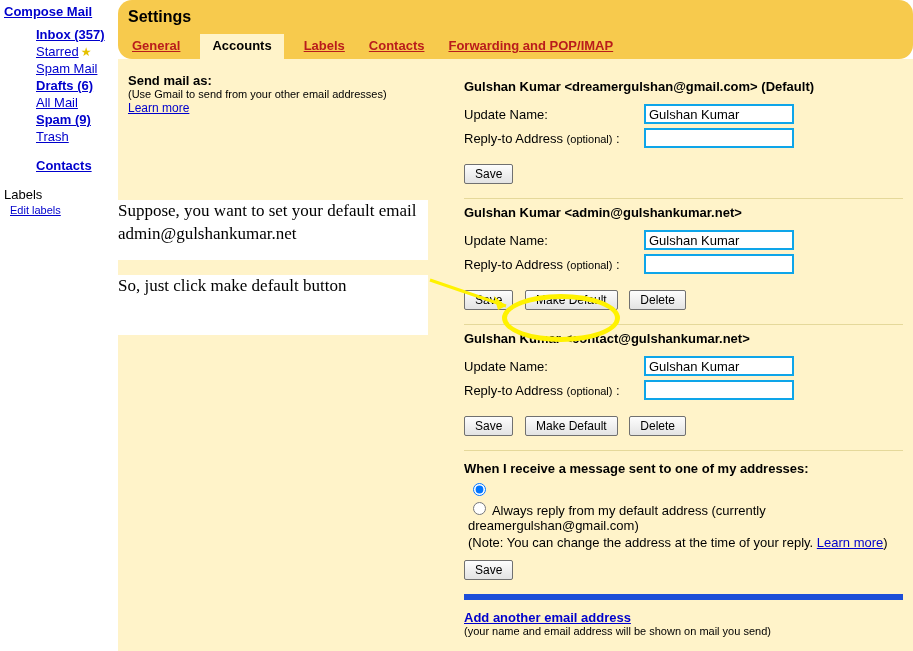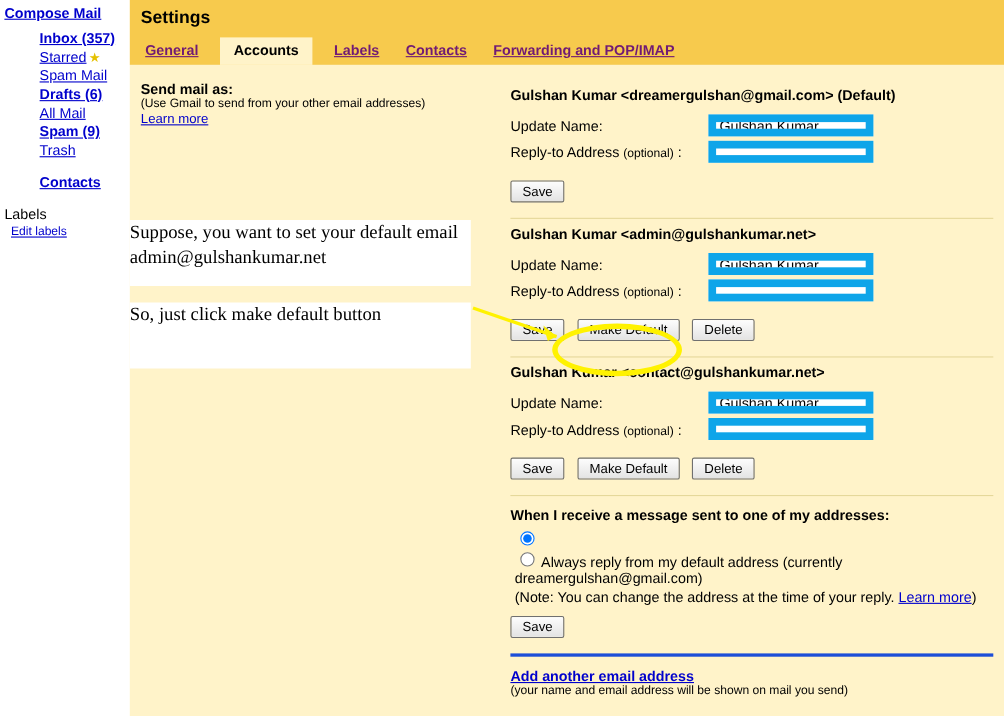--- a/index.html
+++ b/index.html
@@ -54,35 +54,36 @@
     margin-left: 6px;
   }
   
   .main {
     flex: 1;
     position: relative;
   }
   .settings-header {
     background: #f7ca4d;
     padding: 4px 21px 0 10px;
+    border-radius: 14px;
   }
   .settings-title {
     font-size: 16px;
     font-weight: bold;
     padding: 4px 0 8px 0;
   }
   .tabs {
     display: flex;
     align-items: flex-end;
     gap: 16px;
     padding-bottom: 0;
     font-size: 13px;
   }
   .tab {
-    color: #701a75;
+    color: #b91c1c;
     text-decoration: underline;
     font-weight: bold;
     padding: 4px 4px 6px 4px;
     cursor: pointer;
   }
   .tab.active {
     background: #fff3c9;
     text-decoration: none;
     color: #000;
     padding: 4px 12px 6px 12px;
@@ -129,39 +130,39 @@
     margin-bottom: 4px;
     font-size: 13px;
   }
   .form-row .lbl {
     width: 180px;
   }
   .form-row .optional { font-size: 11px; }
   .form-row input[type="text"] {
     width: 150px;
     height: 20px;
-    border: 7px solid #0ea5e9;
+    border: 2px solid #0ea5e9;
     padding: 1px 3px;
     font-size: 13px;
     background:#fff;
   }
   .btn {
     font-size: 12px;
     padding: 2px 10px;
     border: 1px solid #707070;
     background: linear-gradient(#fdfdfd,#e3e3e3);
     border-radius: 2px;
     cursor: pointer;
     margin-right: 8px;
     margin-top: 10px;
   }
   .btn-row { margin-top: 6px; }
   .reply-section {
     padding: 10px 0 14px 0;
-    border-bottom: 3px solid #1d4ed8;
+    border-bottom: 6px solid #1d4ed8;
     font-size: 13px;
   }
   .reply-section .head { font-weight: bold; margin-bottom:4px;}
   .reply-section label { display:block; margin-left:4px; }
   .reply-section .note { margin-left:4px; margin-top:2px;}
   .reply-section a { color:#0000cc; text-decoration:underline;}
   .add-another { padding-top:10px; }
   .add-another a { color:#0000cc; text-decoration:underline; font-weight:bold; font-size:13px;}
   .add-another .sub { font-size:11px; color:#000; }
   

